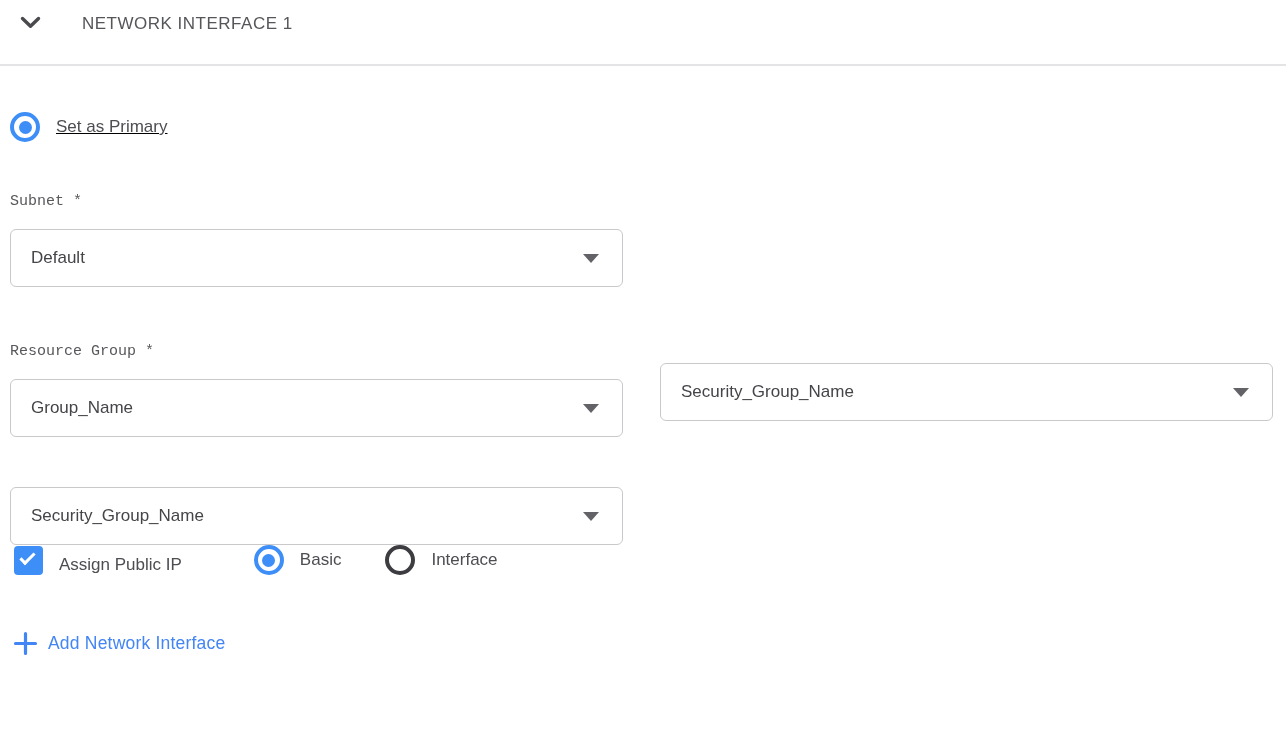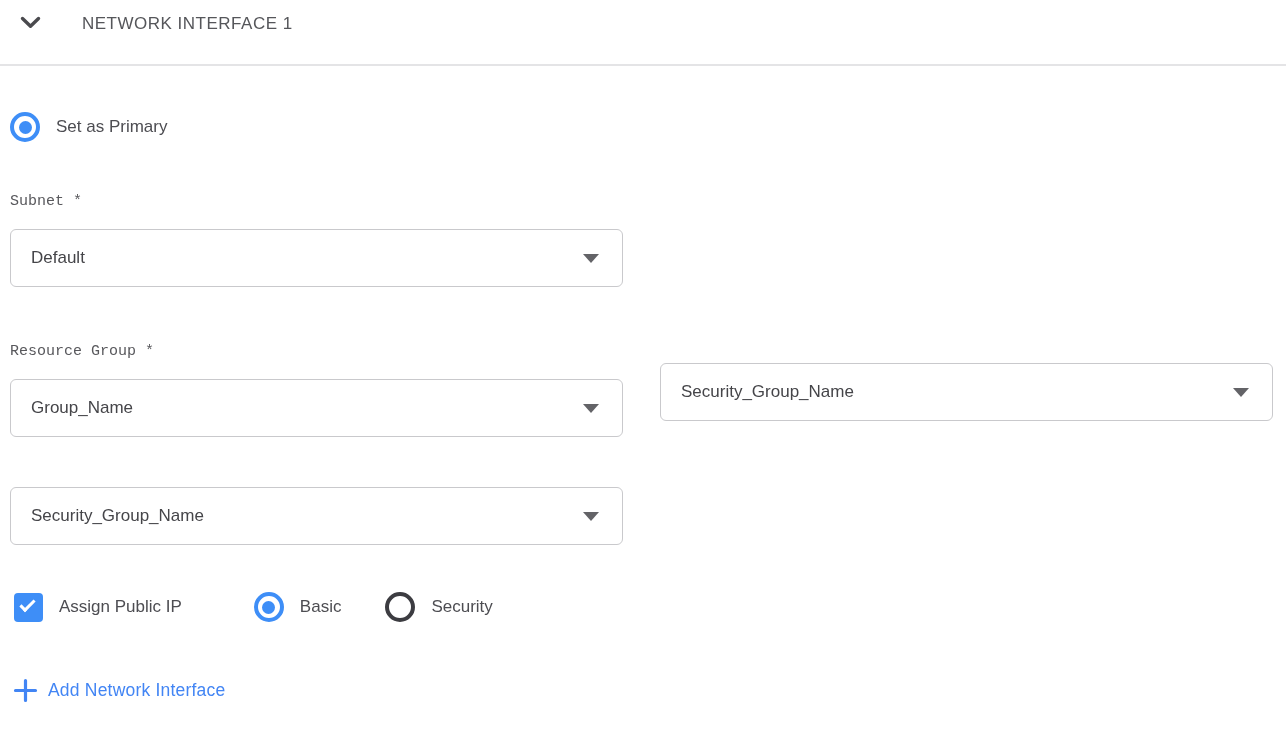--- a/index.html
+++ b/index.html
@@ -42,21 +42,21 @@
     width: 30px; height: 30px; border-radius: 50%;
     flex: 0 0 auto;
     display: flex; align-items: center; justify-content: center;
     cursor: pointer;
     background: #fff;
   }
   .radio.selected { border: 4px solid var(--accent-blue); }
   .radio.selected .dot { width: 13px; height: 13px; border-radius: 50%; background: var(--accent-blue); }
   .radio.unselected { border: 4px solid var(--dark-ring); }
 
-  .primary-row { margin-top: 46px; display: flex; align-items: center; }
+  .primary-row { margin-top: 46px; display: flex; align-items: center; text-decoration: underline; }
   .control-label {
     margin-left: 16px;
     font-size: 17px;
     color: #4d4d52;
     cursor: pointer;
   }
 
   
   .field-label {
     font-size: 15px;
@@ -83,21 +83,21 @@
     border-left: 8px solid transparent;
     border-right: 8px solid transparent;
     border-top: 9px solid var(--caret-gray);
   }
   .fg-subnet { margin-top: 52px; }
   .two-col { margin-top: 57px; display: flex; }
   .two-col .col-right { margin-left: 37px; }
   .fg-app { margin-top: 50px; }
 
   
-  .options-row { margin-top: 47px; display: flex; align-items: center; }
+  .options-row { display: flex; align-items: flex-end; }
   .checkbox {
     width: 29px; height: 29px;
     border-radius: 4px;
     background: var(--accent-blue);
     cursor: pointer;
     flex: 0 0 auto;
     margin-left: 4px;
   }
   .checkbox .check {
     display: block;
@@ -196,21 +196,21 @@
 
     <div class="opt opt-basic">
       <div class="radio selected">
         <span class="dot"></span>
       </div>
       <span class="control-label">Basic</span>
     </div>
 
     <div class="opt opt-standard">
       <div class="radio unselected"></div>
-      <span class="control-label">Security</span>
+      <span class="control-label">Interface</span>
     </div>
   </div>
 
   
   <a class="add-link">
     <svg class="plus-icon" viewBox="0 0 25 25">
       <path d="M12.5 2.5 V22.5 M2.5 12.5 H22.5" fill="none" stroke="#4285f4" stroke-width="3.2" stroke-linecap="round"></path>
     </svg>
     <span class="add-link-text">Add Network Interface</span>
   </a>

